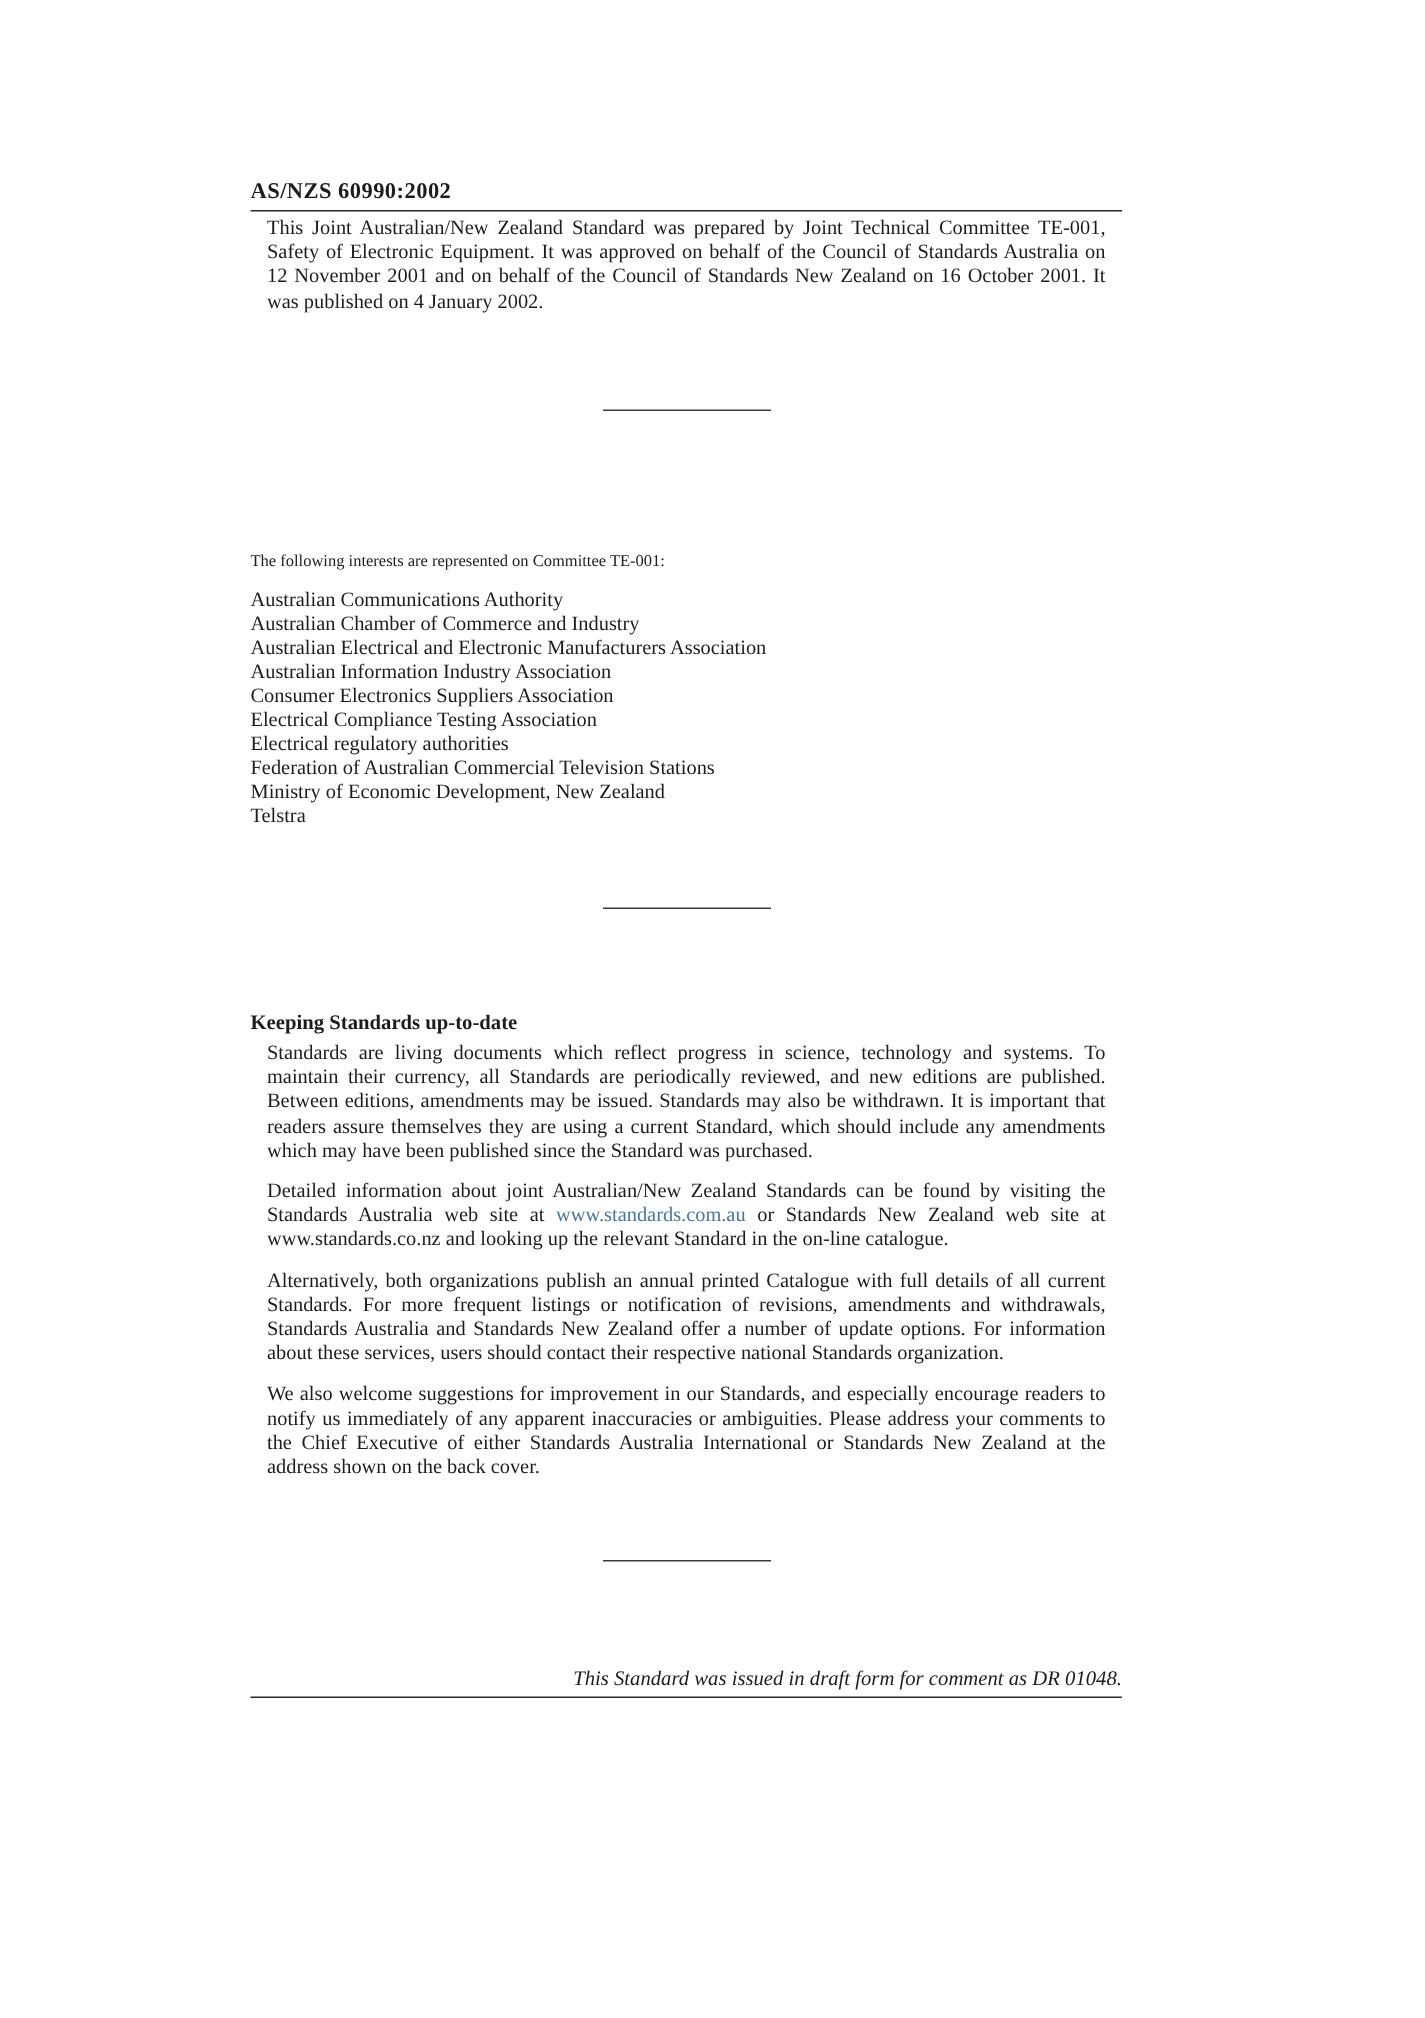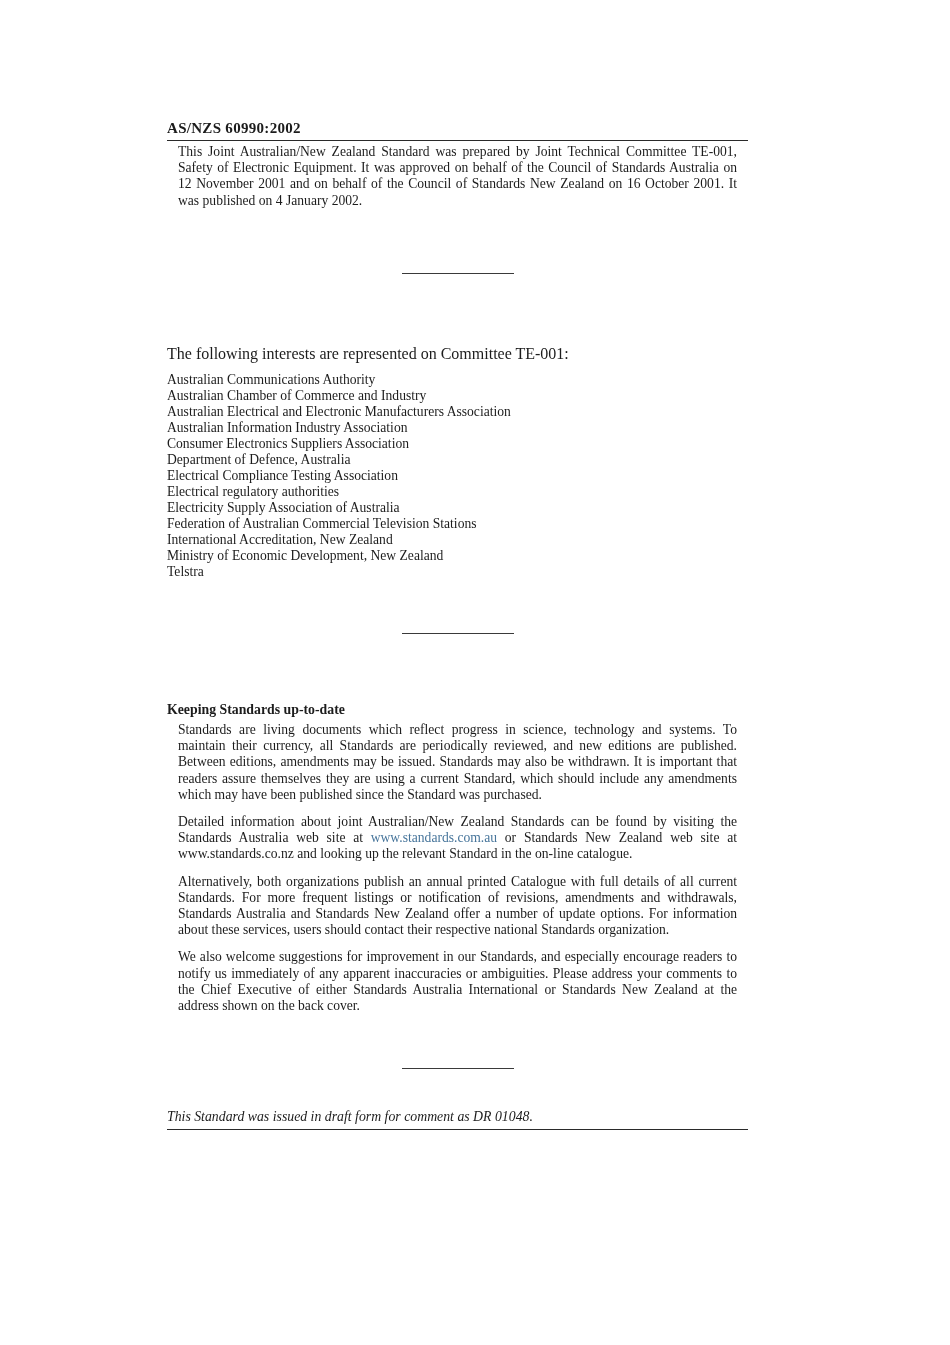--- a/index.html
+++ b/index.html
@@ -50,22 +50,22 @@
   .short-divider {
     border: none;
     border-top: 1.2px solid #3a3a3a;
     width: 112px;
     margin: 0 auto;
   }
   .divider-1 { margin-top: 64px; }
   .divider-2 { margin-top: 53px; }
   .divider-3 { margin-top: 54px; }
   .committee-intro {
-    margin-top: 72px;
-    font-size: 16px;
+    margin-top: 92px;
+    font-size: 11px;
     line-height: 16.2px;
   }
   .member-list {
     margin-top: 10px;
   }
   .member {
     font-size: 13.6px;
     line-height: 16px;
   }
   .section-heading {
@@ -81,22 +81,22 @@
   }
   .keeping-para + .keeping-para {
     margin-top: 5px;
   }
   a.inline-link {
     color: #47759b;
     text-decoration: none;
     cursor: pointer;
   }
   .footer-note {
-    margin-top: 40px;
-    text-align: left;
+    margin-top: 70px;
+    text-align: right;
     font-style: italic;
     font-size: 13.8px;
   }
   .footer-rule {
     border: none;
     border-top: 1.2px solid #2a2a2a;
     margin: 4px 0 0 0;
   }
 </style>
 </head>
@@ -114,26 +114,23 @@
     <hr class="short-divider divider-1">
 
     <div class="committee-intro">The following interests are represented on Committee TE-001:</div>
 
     <div class="member-list">
       <div class="member">Australian Communications Authority</div>
       <div class="member">Australian Chamber of Commerce and Industry</div>
       <div class="member">Australian Electrical and Electronic Manufacturers Association</div>
       <div class="member">Australian Information Industry Association</div>
       <div class="member">Consumer Electronics Suppliers Association</div>
-      <div class="member">Department of Defence, Australia</div>
       <div class="member">Electrical Compliance Testing Association</div>
       <div class="member">Electrical regulatory authorities</div>
-      <div class="member">Electricity Supply Association of Australia</div>
       <div class="member">Federation of Australian Commercial Television Stations</div>
-      <div class="member">International Accreditation, New Zealand</div>
       <div class="member">Ministry of Economic Development, New Zealand</div>
       <div class="member">Telstra</div>
     </div>
 
     <hr class="short-divider divider-2">
 
     <div class="section-heading">Keeping Standards up-to-date</div>
 
     <p class="para keeping-para first">Standards are living documents which reflect progress in science, technology and systems. To maintain their currency, all Standards are periodically reviewed, and new editions are published. Between editions, amendments may be issued. Standards may also be withdrawn. It is important that readers assure themselves they are using a current Standard, which should include any amendments which may have been published since the Standard was purchased.</p>
 

